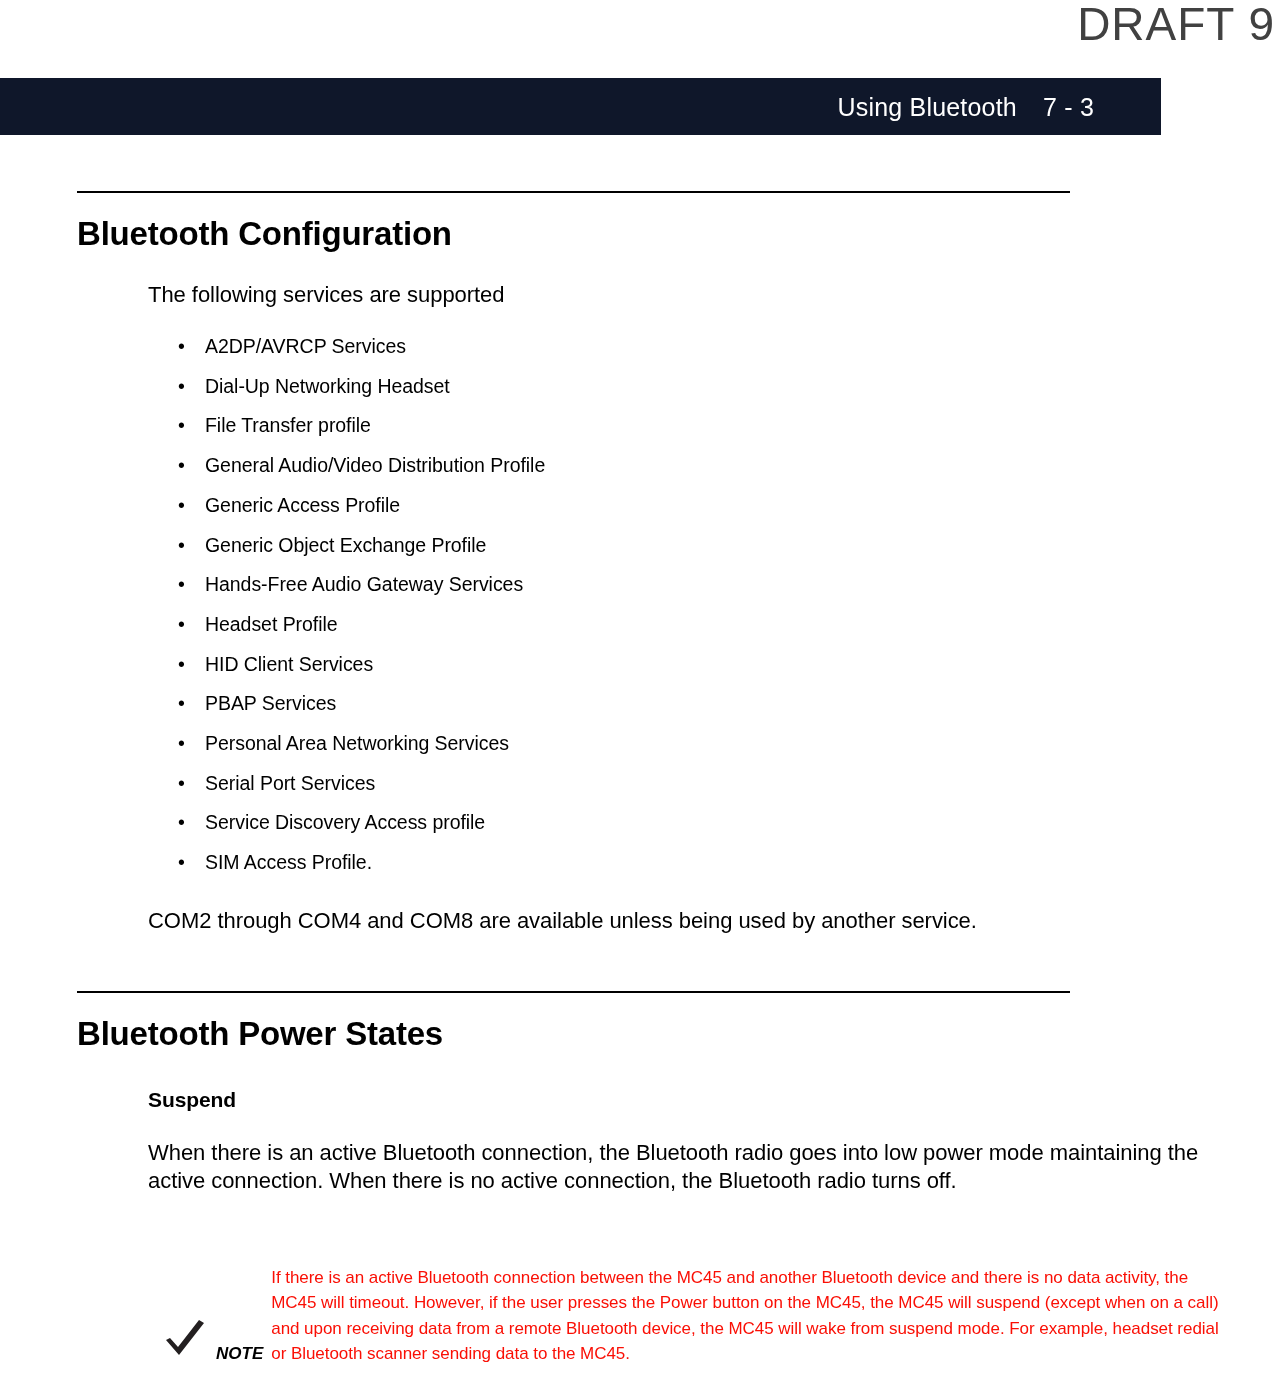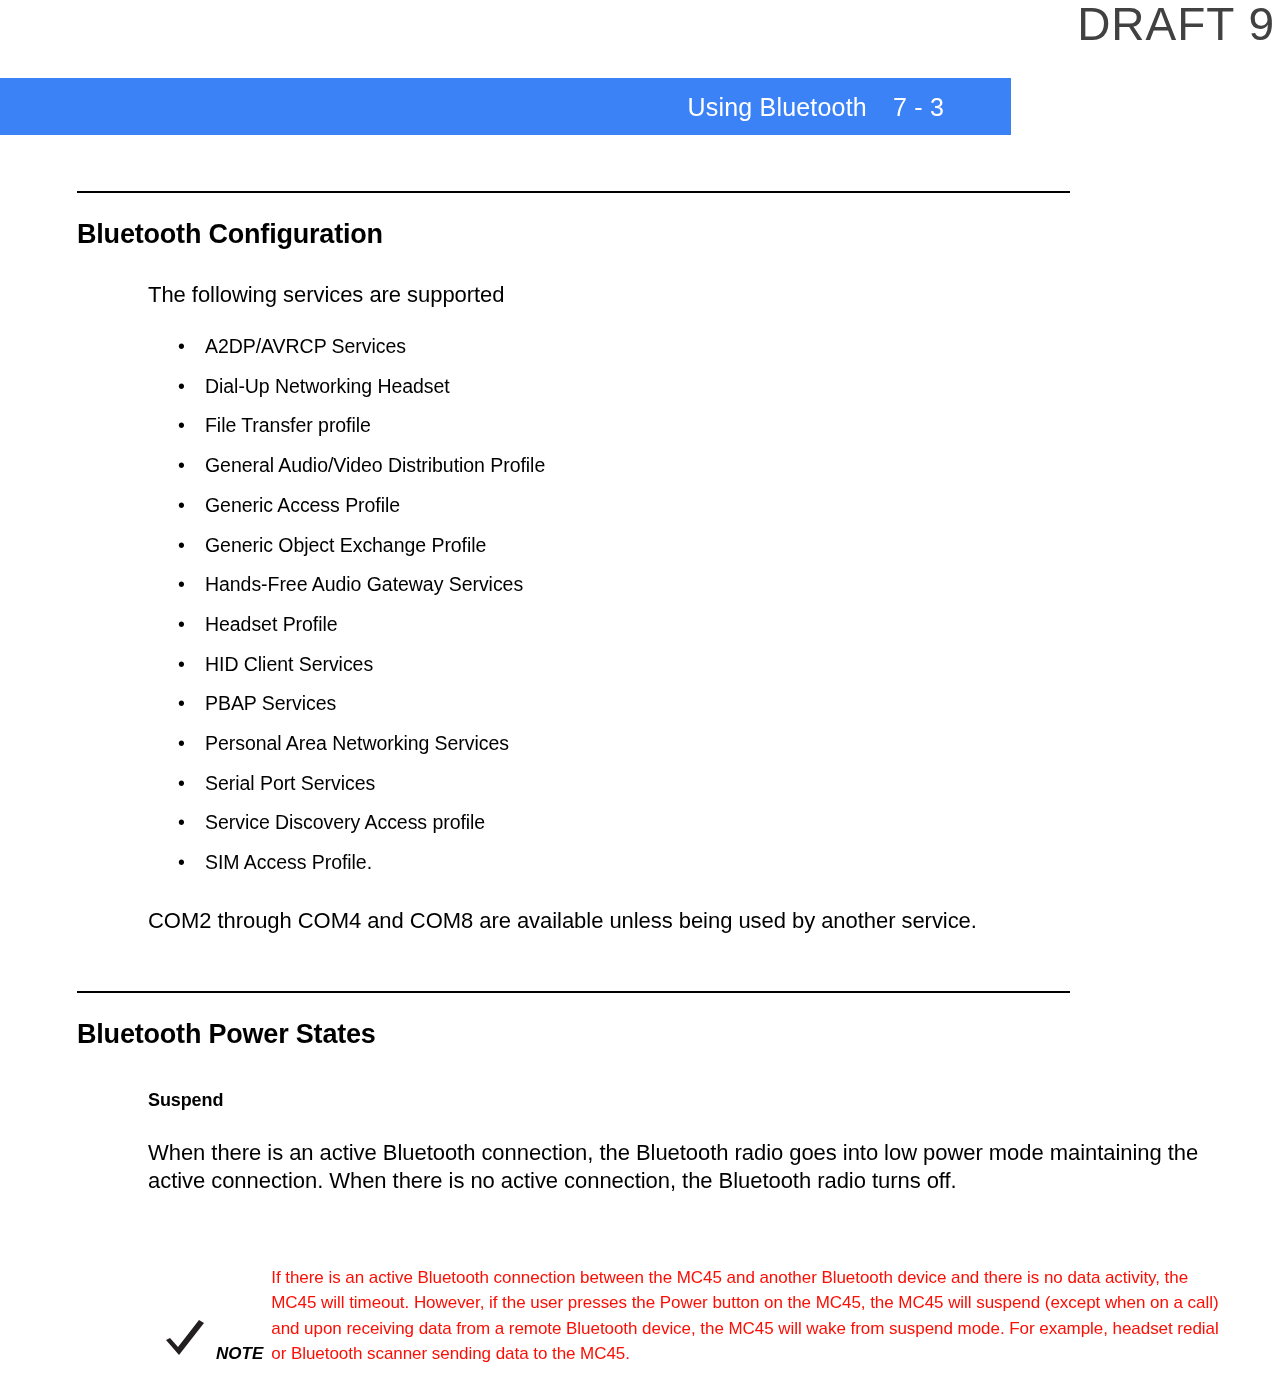--- a/index.html
+++ b/index.html
@@ -28,23 +28,23 @@
     font-weight: 400;
     line-height: 56px;
     white-space: nowrap;
   }
 
   
   .header-banner {
     position: absolute;
     left: 0;
     top: 78px;
-    width: 1011px;
+    width: 1161px;
     height: 57px;
-    background: #3b82f6;
+    background: #0f172a;
   }
   .header-banner-inner {
     position: absolute;
     right: 67px;
     top: 50%;
     transform: translateY(-50%);
     display: flex;
     align-items: baseline;
     white-space: nowrap;
   }
@@ -74,32 +74,32 @@
     height: 2px;
     background: #000000;
     margin-left: 77px;
     width: 993px;
   }
 
   h1.section-heading {
     margin: 0;
     padding: 0;
     margin-left: 77px;
-    font-size: 27px;
+    font-size: 33px;
     font-weight: 700;
     letter-spacing: -0.2px;
     line-height: 46px;
     font-family: "Liberation Sans", sans-serif;
   }
 
   h2.sub-heading {
     margin: 0;
     padding: 0;
     margin-left: 148px;
-    font-size: 18px;
+    font-size: 21px;
     font-weight: 700;
     line-height: 30px;
     letter-spacing: -0.1px;
   }
 
   p.body-text {
     margin: 0;
     padding: 0;
     margin-left: 148px;
     width: 1060px;

